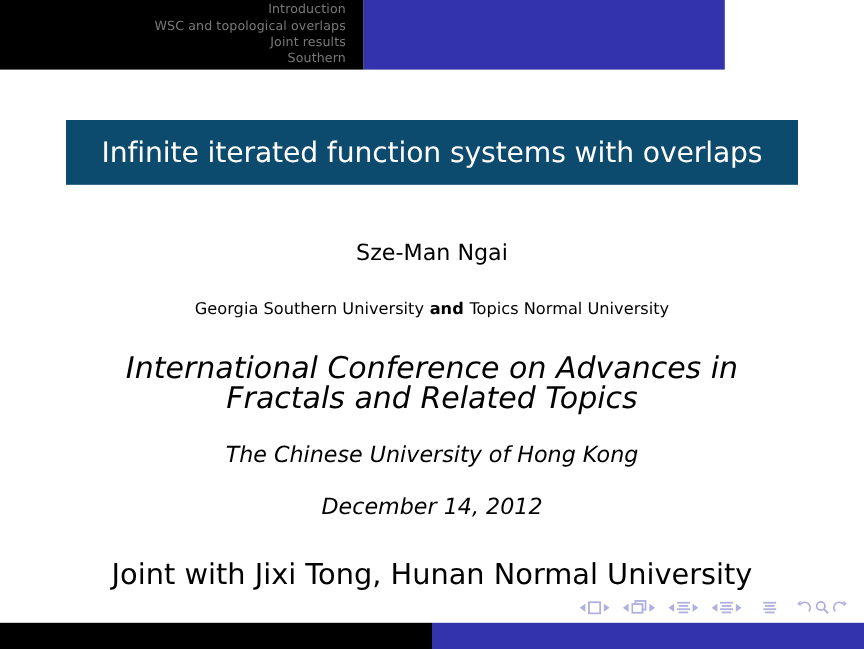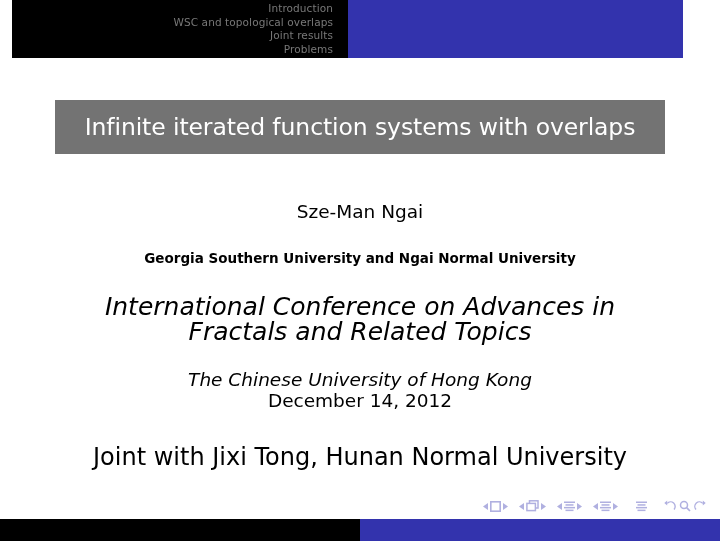--- a/index.html
+++ b/index.html
@@ -11,22 +11,22 @@
     height: 541px;
     background: #ffffff;
     font-family: "DejaVu Sans", sans-serif;
     overflow: hidden;
     position: relative;
   }
 
   
   .headline {
     position: absolute;
-    top: 0; left: 12px;
-    width: 671px;
+    top: 0; left: 0;
+    width: 604px;
     height: 58px;
     display: flex;
   }
   .headline-left {
     width: 360px;
     height: 58px;
     background: #000000;
     box-sizing: border-box;
     padding-right: 15px;
     padding-top: 2px;
@@ -49,21 +49,21 @@
     font-family: "DejaVu Sans", sans-serif;
   }
 
   
   .titlebox {
     position: absolute;
     left: 55px;
     top: 100px;
     width: 610px;
     height: 54px;
-    background: #737373;
+    background: #0c4a6e;
     display: flex;
     align-items: center;
     justify-content: center;
   }
   .titlebox-text {
     color: #ffffff;
     font-size: 23.5px;
     font-family: "DejaVu Sans", sans-serif;
     letter-spacing: -0.1px;
     white-space: nowrap;
@@ -81,41 +81,43 @@
   .author {
     font-size: 18.5px;
     margin-top: 12px;
     font-family: "DejaVu Sans", sans-serif;
   }
   .institute {
     font-size: 13.5px;
     margin-top: 28px;
     font-family: "DejaVu Sans", sans-serif;
   }
-  .institute b { font-weight: 700; }
+  .institute b { font-weight: 400; }
   .institute span.conj { font-weight: 700; }
 
   .conference {
     font-size: 25px;
     font-style: italic;
     margin-top: 28px;
     line-height: 25px;
     width: 580px;
     margin-left: auto;
     margin-right: auto;
     font-family: "DejaVu Sans", sans-serif;
   }
   .venue {
     font-size: 18.5px;
     font-style: italic;
     margin-top: 25px;
     font-family: "DejaVu Sans", sans-serif;
   }
   .date {
     font-size: 18.5px;
+    font-style: italic;
+    margin-top: 22px;
     font-family: "DejaVu Sans", sans-serif;
   }
   .joint {
     font-size: 24px;
     margin-top: 32px;
     font-family: "DejaVu Sans", sans-serif;
   }
 
   
   .navsym {
@@ -136,35 +138,35 @@
   .tri { margin: 0 2px; }
 </style>
 </head>
 <body>
 
 <div class="headline">
   <div class="headline-left">
     <div class="nav-item">Introduction</div>
     <div class="nav-item">WSC and topological overlaps</div>
     <div class="nav-item">Joint results</div>
-    <div class="nav-item">Problems</div>
+    <div class="nav-item">Southern</div>
   </div>
   <div class="headline-right"></div>
 </div>
 
 <div class="titlebox">
   <div class="titlebox-text">Infinite iterated function systems with overlaps</div>
 </div>
 
 <div class="content">
 
   <div class="author">Sze-Man Ngai</div>
 
   <div class="institute">
-    <b>Georgia Southern University</b><span class="conj"> and </span><b>Ngai Normal University</b>
+    <b>Georgia Southern University</b><span class="conj"> and </span><b>Topics Normal University</b>
   </div>
 
   <div class="conference">International Conference on Advances in Fractals and Related Topics</div>
 
   <div class="venue">The Chinese University of Hong Kong</div>
 
   <div class="date">December 14, 2012</div>
 
   <div class="joint">Joint with Jixi Tong, Hunan Normal University</div>
 

